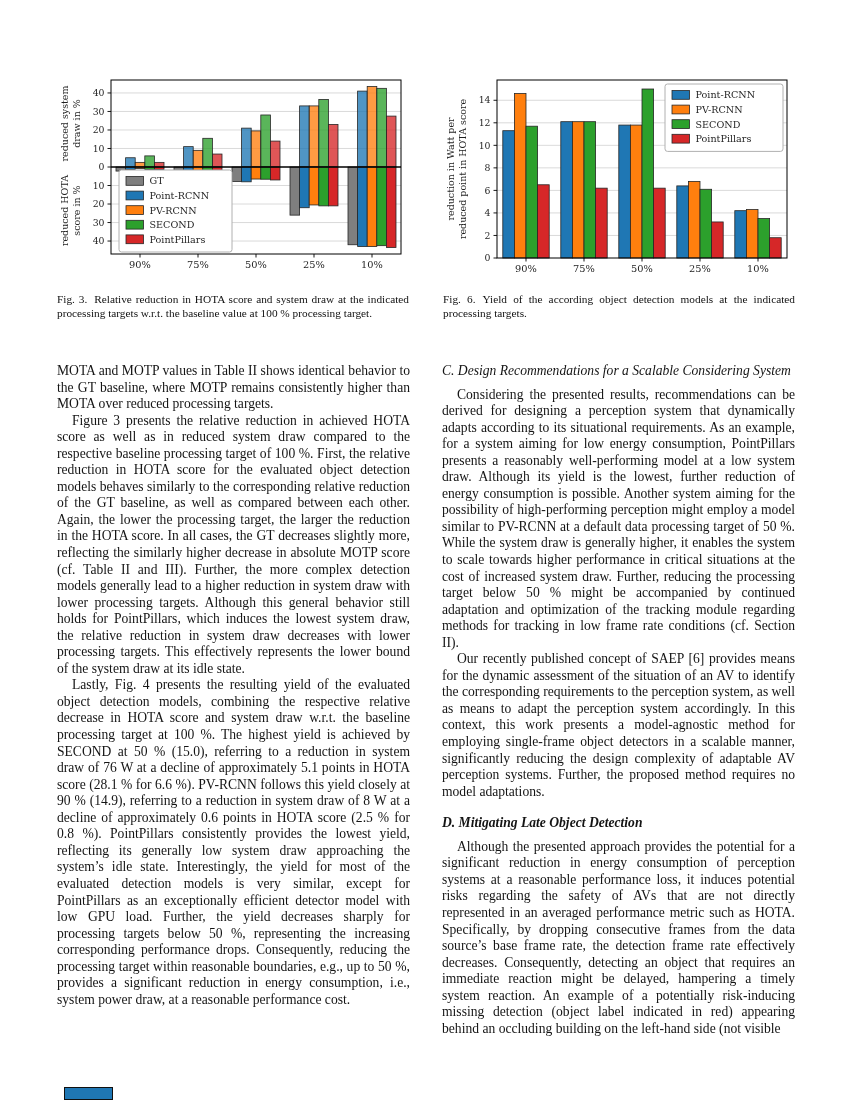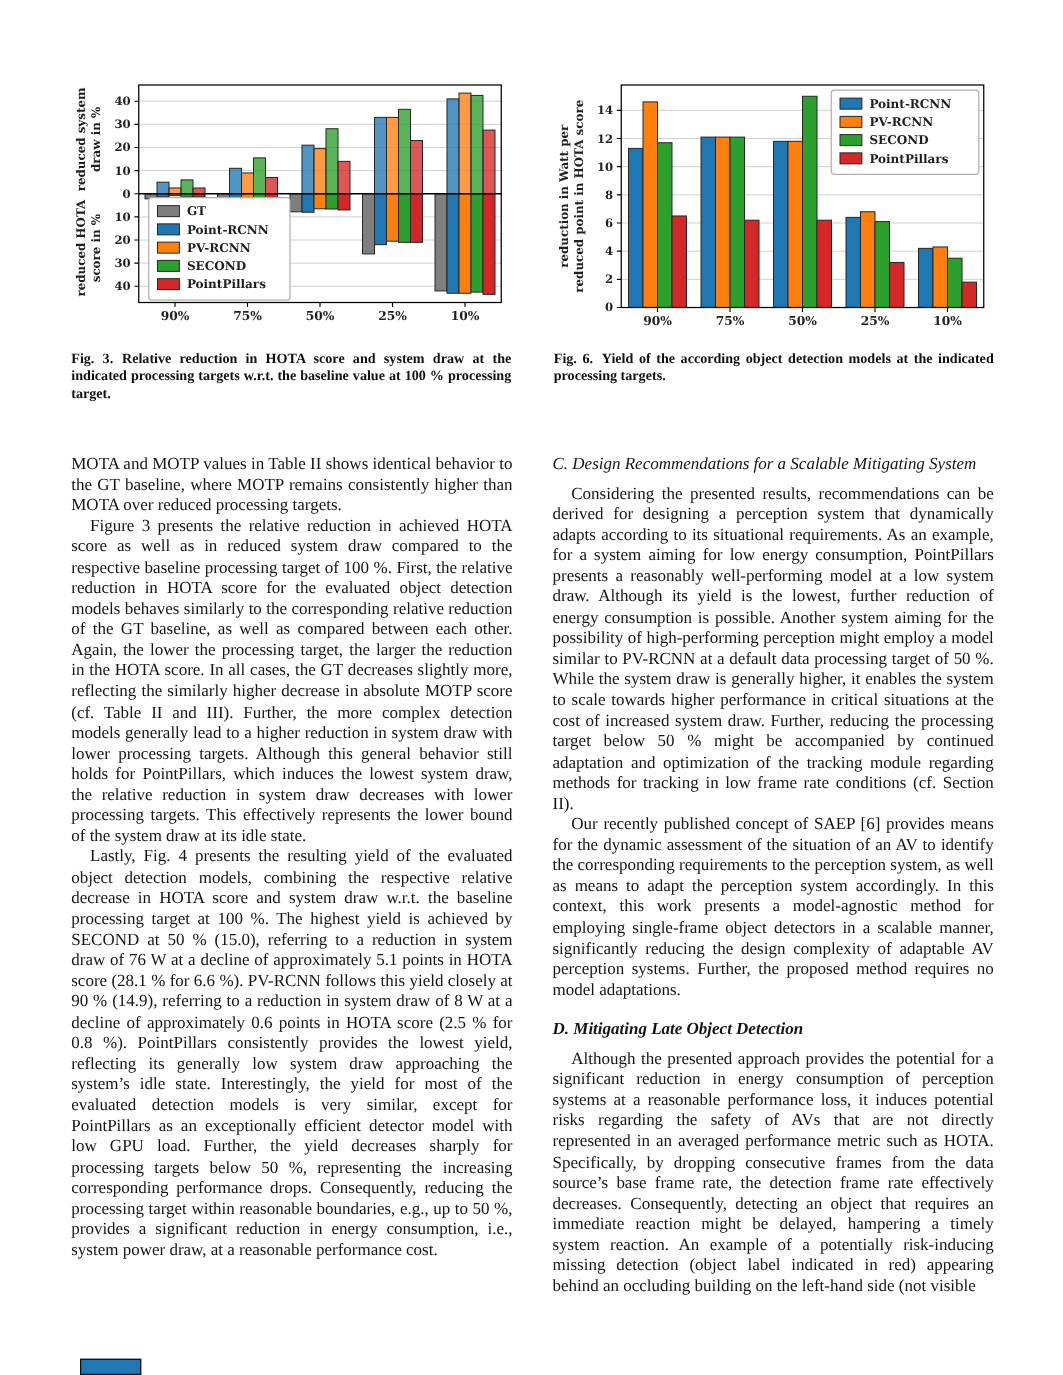--- a/index.html
+++ b/index.html
@@ -1,18 +1,18 @@
 <!DOCTYPE html>
 <html><head>
 <meta charset="utf-8">
 <style>
   html,body{margin:0;padding:0;background:#ffffff;}
   body{width:850px;height:1100px;position:relative;font-family:"Liberation Serif","DejaVu Serif",serif;color:#141414;overflow:hidden;}
   .page{position:absolute;inset:0;background:#fff;}
-  .figures-row{position:absolute;top:56px;left:57px;width:738px;display:flex;justify-content:space-between;font-weight:bold;}
+  .figures-row{position:absolute;top:68px;left:57px;width:738px;display:flex;justify-content:space-between;}
   figure{margin:0;width:352px;}
   figure svg{display:block;width:352px;height:210px;}
   svg text{font-family:"DejaVu Serif","Liberation Serif",serif;fill:#1f1f1f;}
   .caption{margin-top:15px;font-size:11.3px;line-height:13.9px;text-align:justify;color:#111;}
   .cap-label{margin-right:7px;}
   .body-columns{position:absolute;top:333px;left:57px;width:738px;display:flex;justify-content:space-between;margin-top:30px;}
   .col{width:353px;font-size:13.6px;line-height:16.55px;text-align:justify;}
   .col p{margin:0;text-indent:15px;}
   .col p.noindent{text-indent:0;}
   .subheading{font-style:italic;font-weight:normal;font-size:13.6px;margin:0 0 7px 0;text-indent:0;text-align:left;}
@@ -208,21 +208,21 @@
     </figure>
   </div>
 
   <div class="body-columns">
     <div class="col">
       <p class="noindent">MOTA and MOTP values in Table II shows identical behavior to the GT baseline, where MOTP remains consistently higher than MOTA over reduced processing targets.</p>
       <p>Figure 3 presents the relative reduction in achieved HOTA score as well as in reduced system draw compared to the respective baseline processing target of 100 %. First, the relative reduction in HOTA score for the evaluated object detection models behaves similarly to the corresponding relative reduction of the GT baseline, as well as compared between each other. Again, the lower the processing target, the larger the reduction in the HOTA score. In all cases, the GT decreases slightly more, reflecting the similarly higher decrease in absolute MOTP score (cf. Table II and III). Further, the more complex detection models generally lead to a higher reduction in system draw with lower processing targets. Although this general behavior still holds for PointPillars, which induces the lowest system draw, the relative reduction in system draw decreases with lower processing targets. This effectively represents the lower bound of the system draw at its idle state.</p>
       <p>Lastly, Fig. 4 presents the resulting yield of the evaluated object detection models, combining the respective relative decrease in HOTA score and system draw w.r.t. the baseline processing target at 100 %. The highest yield is achieved by SECOND at 50 % (15.0), referring to a reduction in system draw of 76 W at a decline of approximately 5.1 points in HOTA score (28.1 % for 6.6 %). PV-RCNN follows this yield closely at 90 % (14.9), referring to a reduction in system draw of 8 W at a decline of approximately 0.6 points in HOTA score (2.5 % for 0.8 %). PointPillars consistently provides the lowest yield, reflecting its generally low system draw approaching the system’s idle state. Interestingly, the yield for most of the evaluated detection models is very similar, except for PointPillars as an exceptionally efficient detector model with low GPU load. Further, the yield decreases sharply for processing targets below 50 %, representing the increasing corresponding performance drops. Consequently, reducing the processing target within reasonable boundaries, e.g., up to 50 %, provides a significant reduction in energy consumption, i.e., system power draw, at a reasonable performance cost.</p>
     </div>
     <div class="col">
-      <h3 class="subheading">C. Design Recommendations for a Scalable Mitigating System</h3>
+      <h3 class="subheading">C. Design Recommendations for a Scalable Considering System</h3>
       <p>Considering the presented results, recommendations can be derived for designing a perception system that dynamically adapts according to its situational requirements. As an example, for a system aiming for low energy consumption, PointPillars presents a reasonably well-performing model at a low system draw. Although its yield is the lowest, further reduction of energy consumption is possible. Another system aiming for the possibility of high-performing perception might employ a model similar to PV-RCNN at a default data processing target of 50 %. While the system draw is generally higher, it enables the system to scale towards higher performance in critical situations at the cost of increased system draw. Further, reducing the processing target below 50 % might be accompanied by continued adaptation and optimization of the tracking module regarding methods for tracking in low frame rate conditions (cf. Section II).</p>
       <p>Our recently published concept of SAEP [6] provides means for the dynamic assessment of the situation of an AV to identify the corresponding requirements to the perception system, as well as means to adapt the perception system accordingly. In this context, this work presents a model-agnostic method for employing single-frame object detectors in a scalable manner, significantly reducing the design complexity of adaptable AV perception systems. Further, the proposed method requires no model adaptations.</p>
       <h3 class="subheading later">D. Mitigating Late Object Detection</h3>
       <p>Although the presented approach provides the potential for a significant reduction in energy consumption of perception systems at a reasonable performance loss, it induces potential risks regarding the safety of AVs that are not directly represented in an averaged performance metric such as HOTA. Specifically, by dropping consecutive frames from the data source’s base frame rate, the detection frame rate effectively decreases. Consequently, detecting an object that requires an immediate reaction might be delayed, hampering a timely system reaction. An example of a potentially risk-inducing missing detection (object label indicated in red) appearing behind an occluding building on the left-hand side (not visible</p>
     </div>
   </div>
 
   <div class="sliver"></div>
 </div>
 

